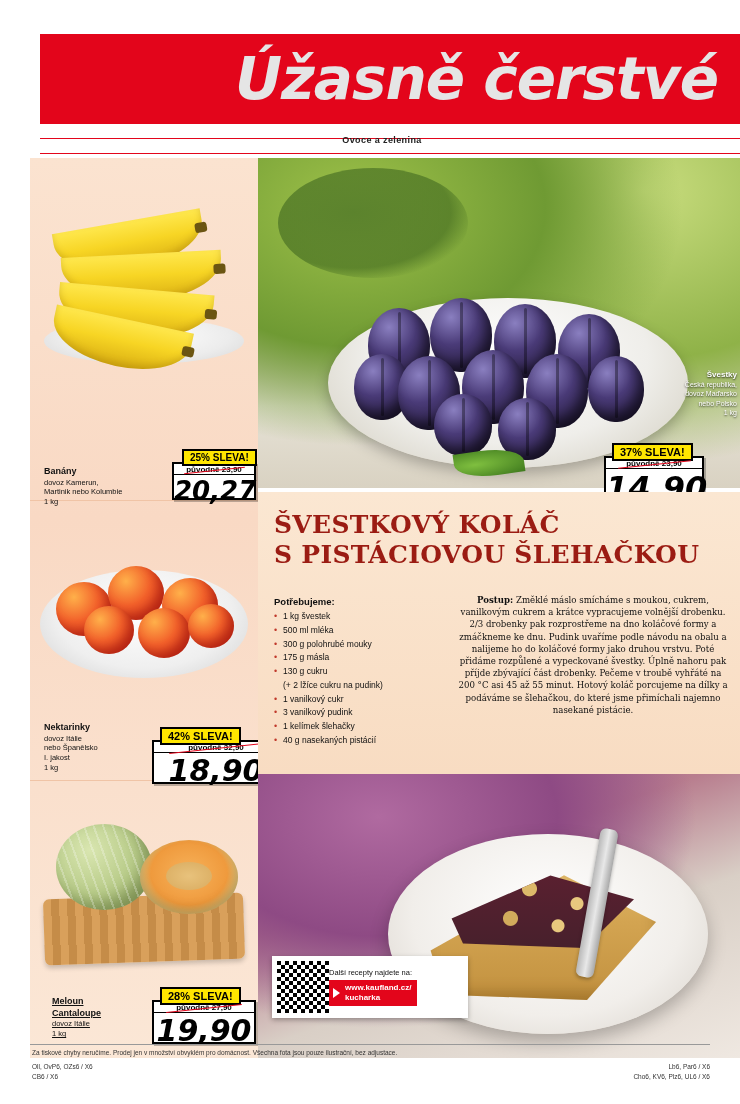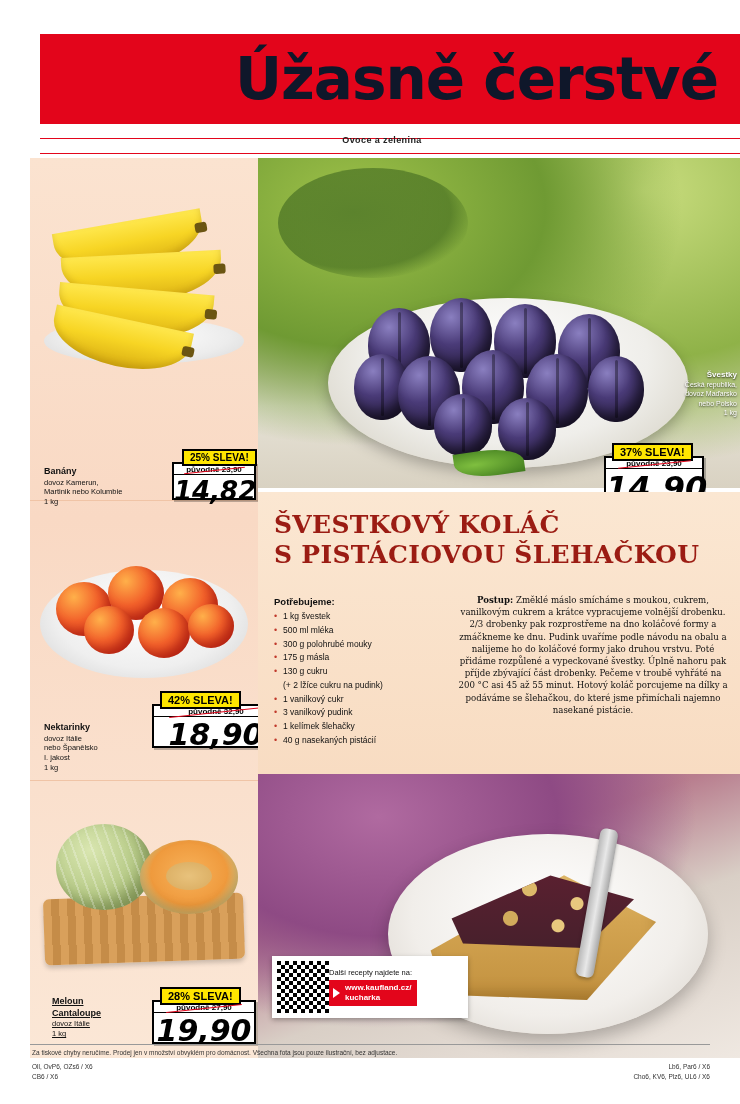--- a/index.html
+++ b/index.html
@@ -12,23 +12,24 @@
   }
   .page { position: relative; width: 740px; height: 1104px; background:#fff; }
 
   
   .header {
     position: absolute; left: 40px; top: 34px; width: 700px; height: 90px;
     background: #e3051b;
     display: flex; align-items: center; justify-content: flex-end;
   }
   .header-title {
-    color: #0f172a;
+    color: #e5e5e5;
     font-family: "DejaVu Sans", sans-serif;
     font-weight: 700;
+    font-style: italic;
     font-size: 58px;
     letter-spacing: -1px;
     padding-right: 22px;
     line-height: 1;
   }
 
   
   .catbar {
     position: absolute; left: 40px; top: 138px; width: 700px; height: 16px;
     border-top: 1px solid #e3051b;
@@ -182,21 +183,21 @@
 
   
   .tag-banany { left:172px; top:462px; width:84px; height:38px; }
   .tag-banany .price { font-size:26px; padding-top:3px;}
   .tag-banany .sleva { left:8px; top:-15px;}
 
   .tag-svestky { left:604px; top:456px; width:100px; height:46px; }
   .tag-svestky .price { font-size:32px; padding-top:3px;}
   .tag-svestky .sleva { left:6px; top:-15px; font-size:11px;}
 
-  .tag-nektar { left:152px; top:704px; width:128px; height:44px; }
+  .tag-nektar { left:152px; top:740px; width:128px; height:44px; }
   .tag-nektar .price { font-size:30px; padding-top:3px;}
   .tag-nektar .sleva { left:6px; top:-15px; font-size:11px;}
 
   .tag-meloun { left:152px; top:1000px; width:104px; height:44px; }
   .tag-meloun .price { font-size:30px; padding-top:3px;}
   .tag-meloun .sleva { left:6px; top:-15px; font-size:11px;}
 
   
   .prod-desc { position:absolute; font-size:7.5px; line-height:1.3; color:#111; }
   .prod-desc b { font-size:9px; }
@@ -397,21 +398,21 @@
   <div class="prod-desc pd-meloun">
     <b>Meloun</b><br>
     <b>Cantaloupe</b><br>
     <span>dovoz Itálie</span><br>
     <span>1 kg</span>
   </div>
 
   <div class="pricetag tag-banany">
     <div class="sleva">25% SLEVA!</div>
     <div class="orig">původně 23,90</div>
-    <div class="price">14,82</div>
+    <div class="price">20,27</div>
   </div>
 
   <div class="pricetag tag-svestky">
     <div class="sleva">37% SLEVA!</div>
     <div class="orig">původně 23,90</div>
     <div class="price">14,90</div>
   </div>
 
   <div class="pricetag tag-nektar">
     <div class="sleva">42% SLEVA!</div>

